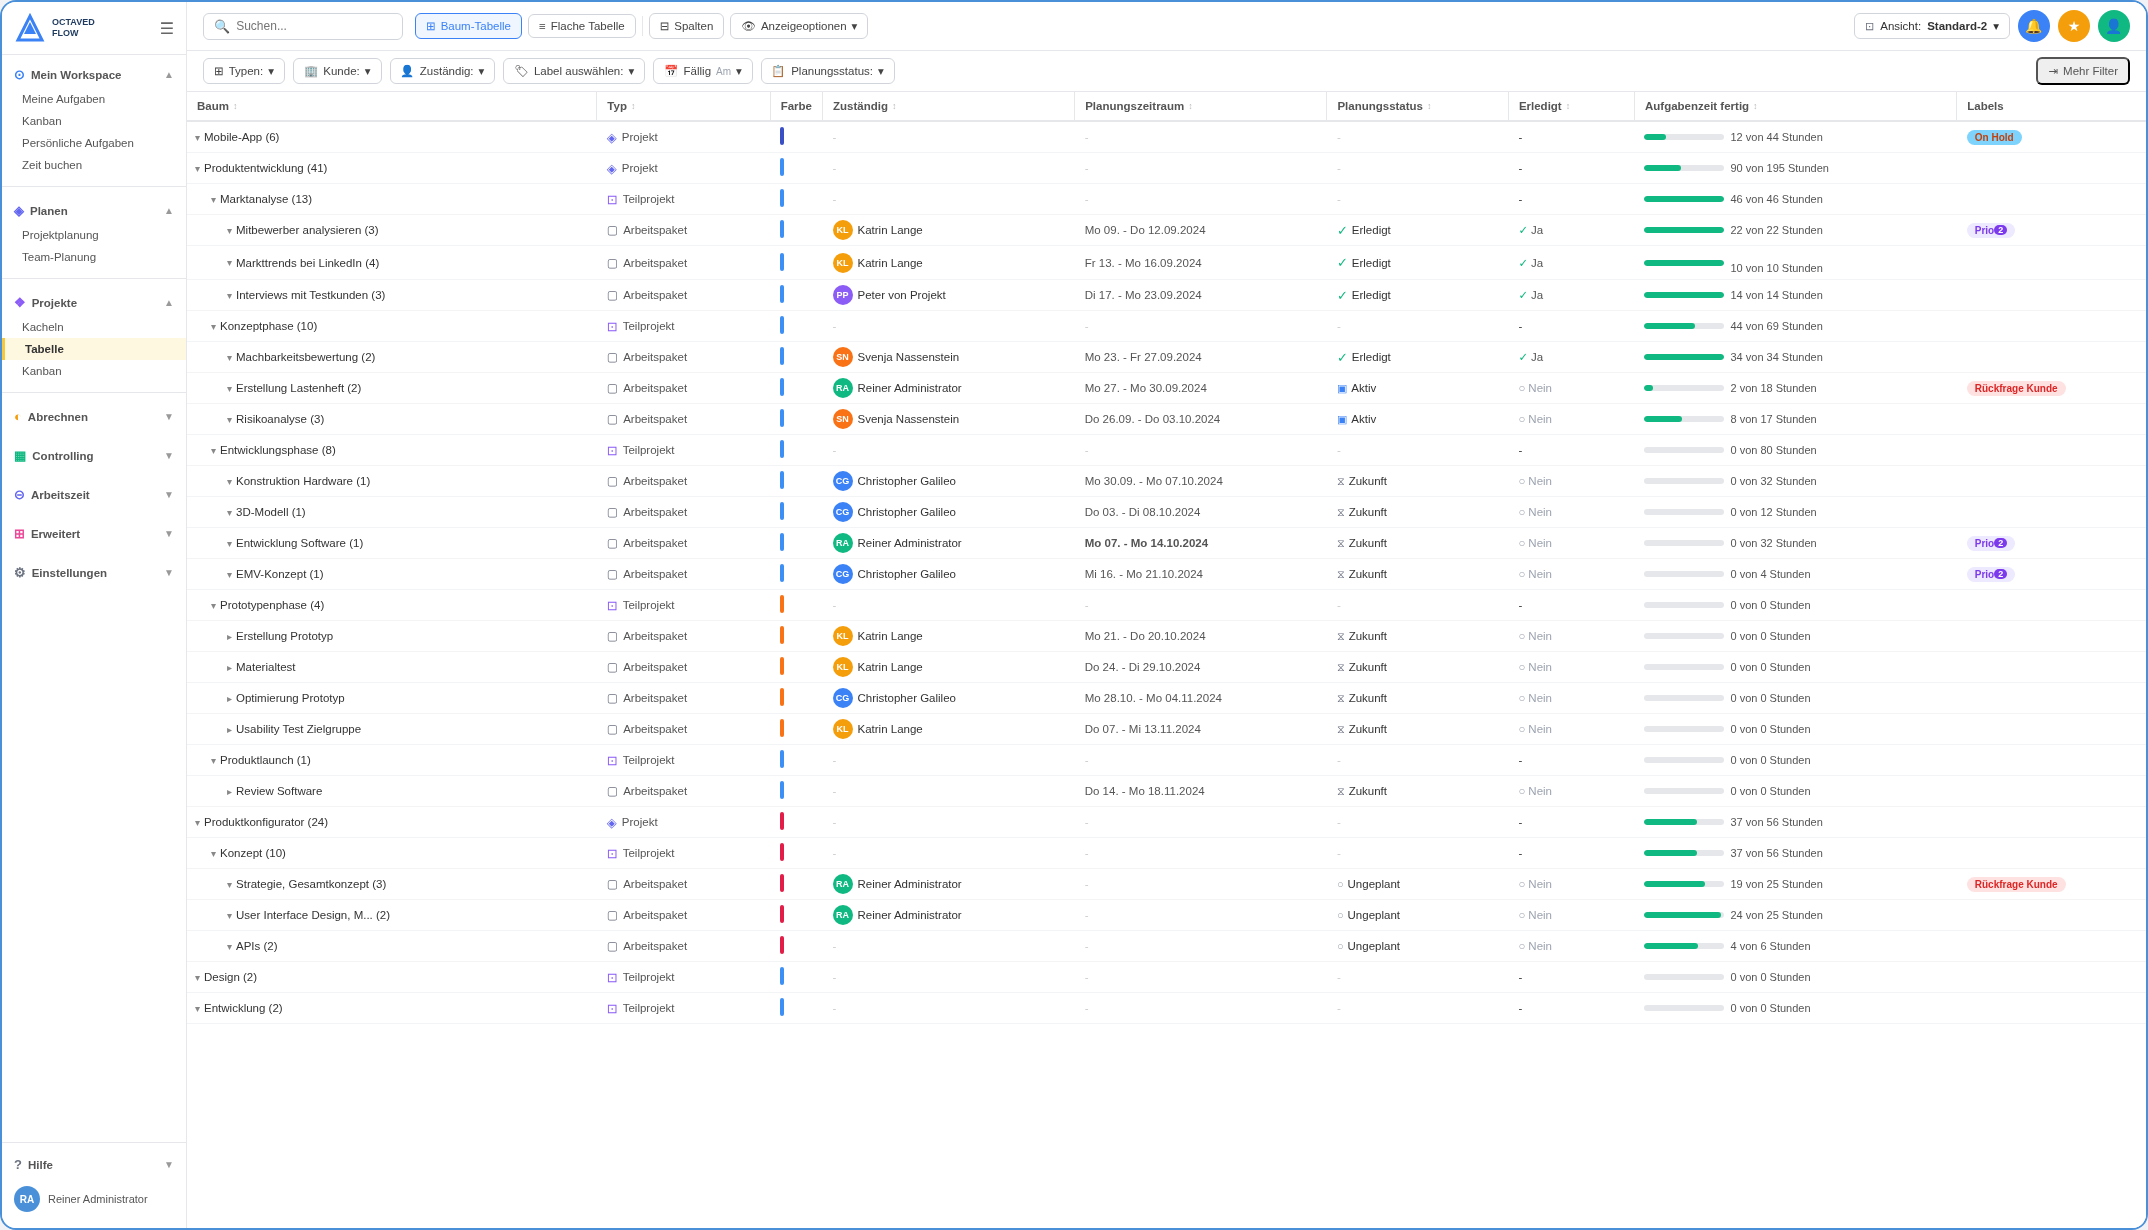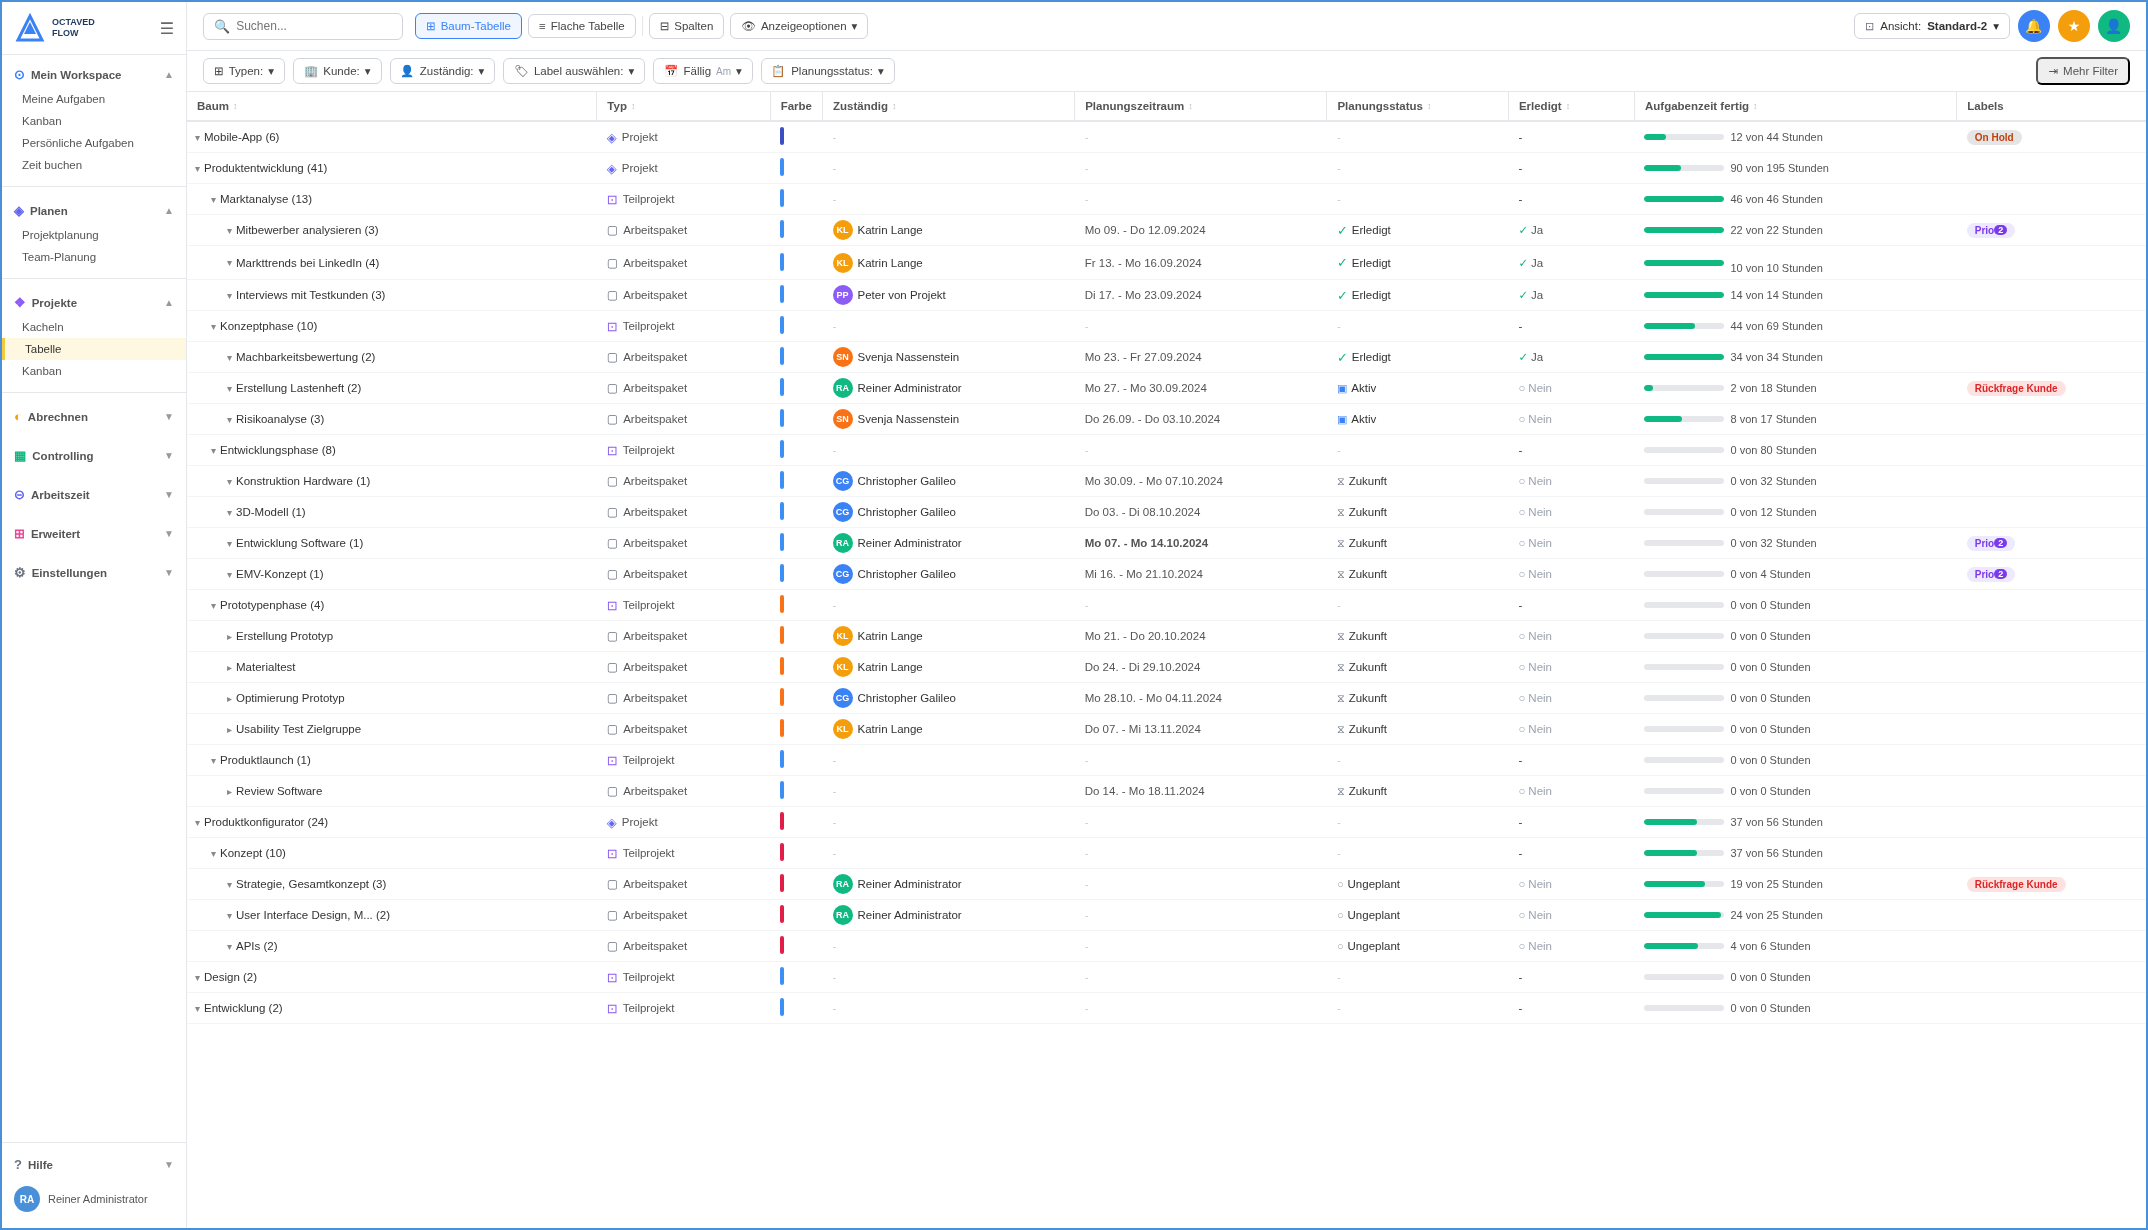--- a/index.html
+++ b/index.html
@@ -1,30 +1,30 @@
 <!DOCTYPE html>
 <html><head>
   <meta charset="utf-8">
   <style>
     * { box-sizing: border-box; margin: 0; padding: 0; }
     body { font-family: -apple-system, BlinkMacSystemFont, 'Segoe UI', sans-serif; font-size: 12px; background: #f0f2f5; color: #333; overflow: hidden; }
     
-    .app-container { display: flex; height: 100vh; border: 2px solid #4a90d9; border-radius: 0; overflow: hidden; }
+    .app-container { display: flex; height: 100vh; border: 2px solid #4a90d9; border-radius: 16px; overflow: hidden; }
     
     
     .sidebar { width: 185px; min-width: 185px; background: #fff; border-right: 1px solid #e5e7eb; display: flex; flex-direction: column; overflow-y: auto; }
     .sidebar-logo { display: flex; align-items: center; justify-content: space-between; padding: 10px 12px; border-bottom: 1px solid #e5e7eb; }
     .logo-area { display: flex; align-items: center; gap: 6px; }
     .logo-icon { width: 32px; height: 32px; }
     .hamburger { font-size: 16px; color: #666; cursor: pointer; }
     
     .sidebar-section { padding: 6px 0; }
     .sidebar-section-header { display: flex; align-items: center; justify-content: space-between; padding: 6px 12px; color: #555; font-size: 11.5px; font-weight: 600; cursor: pointer; }
     .sidebar-item { display: flex; padding: 5px 12px 5px 20px; color: #555; font-size: 11.5px; cursor: pointer; }
-    .sidebar-item.active { background: #fff8e1; border-left: 3px solid #f5c842; font-weight: 400; color: #333; }
+    .sidebar-item.active { background: #fff8e1; border-left: 3px solid #f5c842; font-weight: 700; color: #333; }
     .chevron { font-size: 10px; color: #999; }
     
     .sidebar-divider { height: 1px; background: #e5e7eb; margin: 4px 0; }
     
     .sidebar-bottom { margin-top: auto; padding: 8px 0; border-top: 1px solid #e5e7eb; }
     .user-info { display: flex; align-items: center; padding: 8px 12px; gap: 8px; }
     .user-avatar { width: 26px; height: 26px; border-radius: 50%; background: #4a90d9; display: flex; align-items: center; justify-content: center; color: white; font-size: 10px; font-weight: 600; flex-shrink: 0; }
     
     
     .main-content { flex: 1; display: flex; flex-direction: column; overflow: hidden; background: #f0f2f5; }
@@ -57,21 +57,21 @@
     .chevron-cell { display: flex; align-items: center; gap: 4px; }
     .row-chevron { font-size: 10px; color: #888; cursor: pointer; }
     
     .color-dot { width: 4px; height: 18px; border-radius: 2px; display: inline-block; }
     
     .progress-bar-wrap { display: flex; align-items: center; gap: 6px; }
     .progress-bar { height: 6px; border-radius: 3px; background: #e5e7eb; width: 80px; overflow: hidden; }
     .progress-fill { height: 100%; border-radius: 3px; background: #10b981; }
     
     .badge { display: inline-flex; align-items: center; padding: 2px 8px; border-radius: 12px; font-size: 10px; font-weight: 600; }
-    .badge-orange { background: #e5e5e5; color: #c2410c; }
+    .badge-orange { background: #7dd3fc; color: #c2410c; }
     .badge-red { background: #fee2e2; color: #dc2626; }
     
     .status-icon { display: inline-flex; align-items: center; gap: 4px; }
     .status-check { color: #10b981; font-size: 13px; }
     
     .assignee-avatar { width: 20px; height: 20px; border-radius: 50%; display: inline-flex; align-items: center; justify-content: center; font-size: 9px; font-weight: 700; color: white; flex-shrink: 0; }
     .assignee-cell { display: flex; align-items: center; gap: 5px; }
     
     .type-cell { display: flex; align-items: center; gap: 5px; color: #555; }
     

